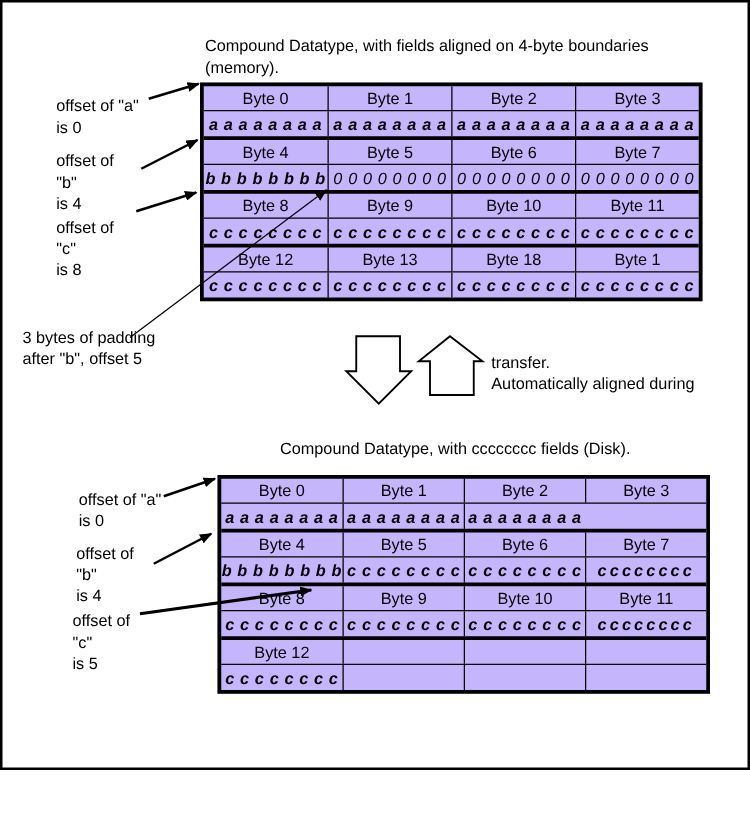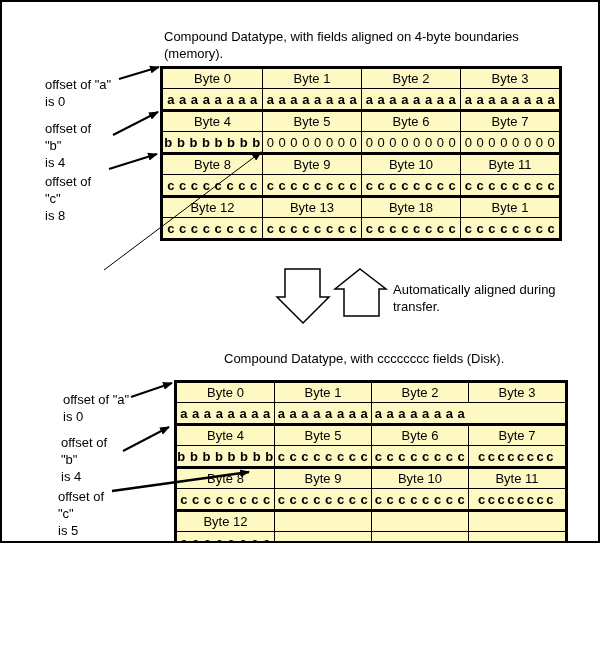--- a/index.html
+++ b/index.html
@@ -1,34 +1,34 @@
 <!DOCTYPE html>
 <html><head>
 <meta charset="utf-8">
 <style>
   html,body{margin:0;padding:0;background:#fff;}
   .canvas{
-    position:relative;width:600px;height:543px;background:#ffffff;
+    position:relative;width:600px;height:616px;background:#ffffff;
     border:2px solid #000;box-sizing:border-box;
     font-family:"Liberation Sans",sans-serif;color:#000;overflow:hidden;padding-left:42px;
   }
   .abs{position:absolute;}
   .txt{font-size:13px;line-height:17px;}
-  .btable{position:absolute;border:3px solid #000;background:#fef9c3;}
+  .btable{position:absolute;border:3px solid #000;background:#c4b5fd;}
   .bgroup + .bgroup{border-top:3px solid #000;text-align:right;}
   .brow{display:flex;}
   .brow.header{border-bottom:1px solid #000;}
   .brow.header .bcell{height:19px;}
   .brow.datar .bcell{height:20px;}
   .bcell{display:flex;align-items:center;justify-content:center;
     font-size:13px;box-sizing:border-box;overflow:hidden;white-space:nowrap;}
   .bcell + .bcell{border-left:1px solid #000;}
   .top-table .bcell{width:99px;}
   .bottom-table .bcell{width:97px;}
-  .dcell{letter-spacing:0.5px;}
+  .dcell{letter-spacing:0.5px;font-style:italic;}
   .dcell.bold{font-weight:bold;}
   .dcell.tight{letter-spacing:2.5px;}
   #arrow-layer{position:absolute;left:0;top:0;z-index:5;pointer-events:none;}
 </style>
 </head>
 <body>
 
 <div class="canvas">
 
   <div class="abs txt" style="left:162px;top:26px;">
@@ -43,20 +43,24 @@
   <div class="abs txt" style="left:43px;top:118px;">
       <div>offset of</div>
       <div>"b"</div>
       <div>is 4</div>
     </div>
   <div class="abs txt" style="left:43px;top:171px;">
       <div>offset of</div>
       <div>"c"</div>
       <div>is 8</div>
     </div>
+  <div class="abs txt" style="left:16px;top:259px;">
+      <div>3 bytes of padding</div>
+      <div>after "b", offset 5</div>
+    </div>
 
   <div class="btable top-table" style="left:158px;top:64px;">
       <div class="bgroup">
         <div class="brow header">
           <div class="bcell hcell">Byte 0</div>
           <div class="bcell hcell">Byte 1</div>
           <div class="bcell hcell">Byte 2</div>
           <div class="bcell hcell">Byte 3</div>
         </div>
         <div class="brow datar">
@@ -104,22 +108,22 @@
         <div class="brow datar">
           <div class="bcell dcell bold">c c c c c c c c</div>
           <div class="bcell dcell bold">c c c c c c c c</div>
           <div class="bcell dcell bold">c c c c c c c c</div>
           <div class="bcell dcell bold">c c c c c c c c</div>
         </div>
       </div>
     </div>
 
   <div class="abs txt" style="left:391px;top:279px;">
+      <div>transfer.</div>
       <div>Automatically aligned during</div>
-      <div>transfer.</div>
     </div>
 
   <div class="abs txt" style="left:222px;top:348px;">Compound Datatype, with cccccccc fields (Disk).</div>
 
   <div class="abs txt" style="left:61px;top:389px;">
       <div>offset of "a"</div>
       <div>is 0</div>
     </div>
   <div class="abs txt" style="left:59px;top:432px;">
       <div>offset of</div>

